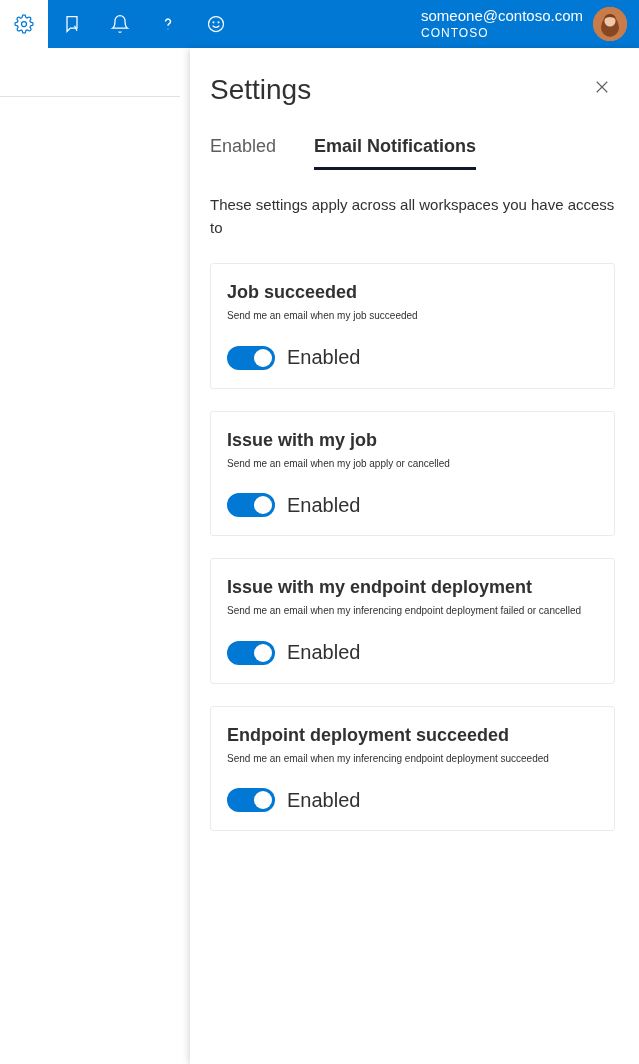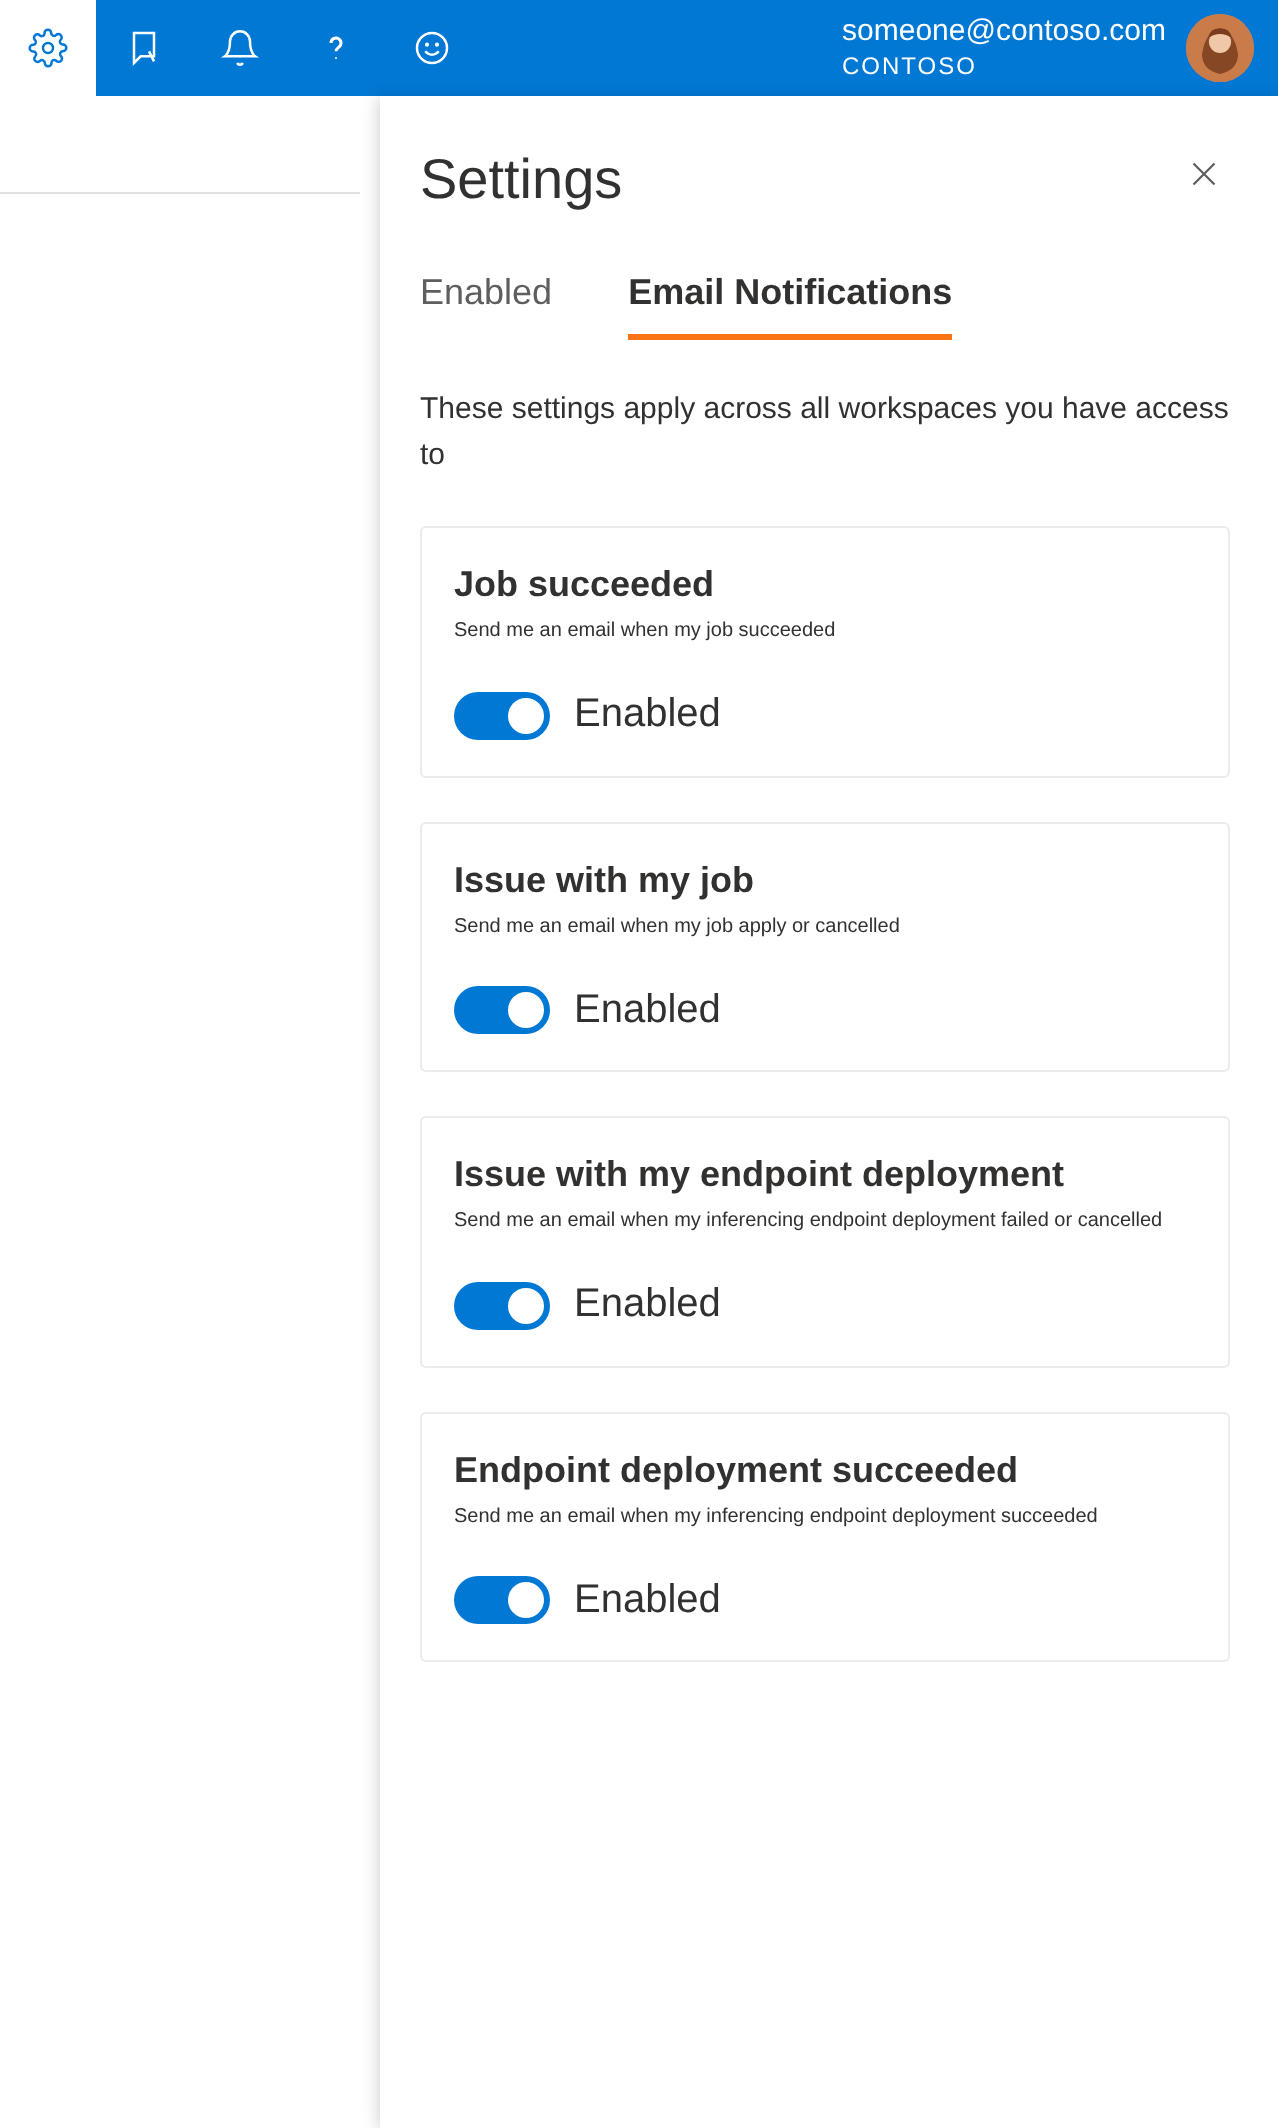--- a/index.html
+++ b/index.html
@@ -100,21 +100,21 @@
     }
     .tab {
       font-size: 18px;
       color: #605e5c;
       padding-bottom: 10px;
       cursor: pointer;
     }
     .tab.active {
       color: #323130;
       font-weight: 600;
-      border-bottom: 3px solid #f97316;
+      border-bottom: 3px solid #0f172a;
     }
 
     .tab-description {
       margin-top: 24px;
       font-size: 15px;
       color: #323130;
       line-height: 1.5;
     }
 
     .cards { margin-top: 24px; }

